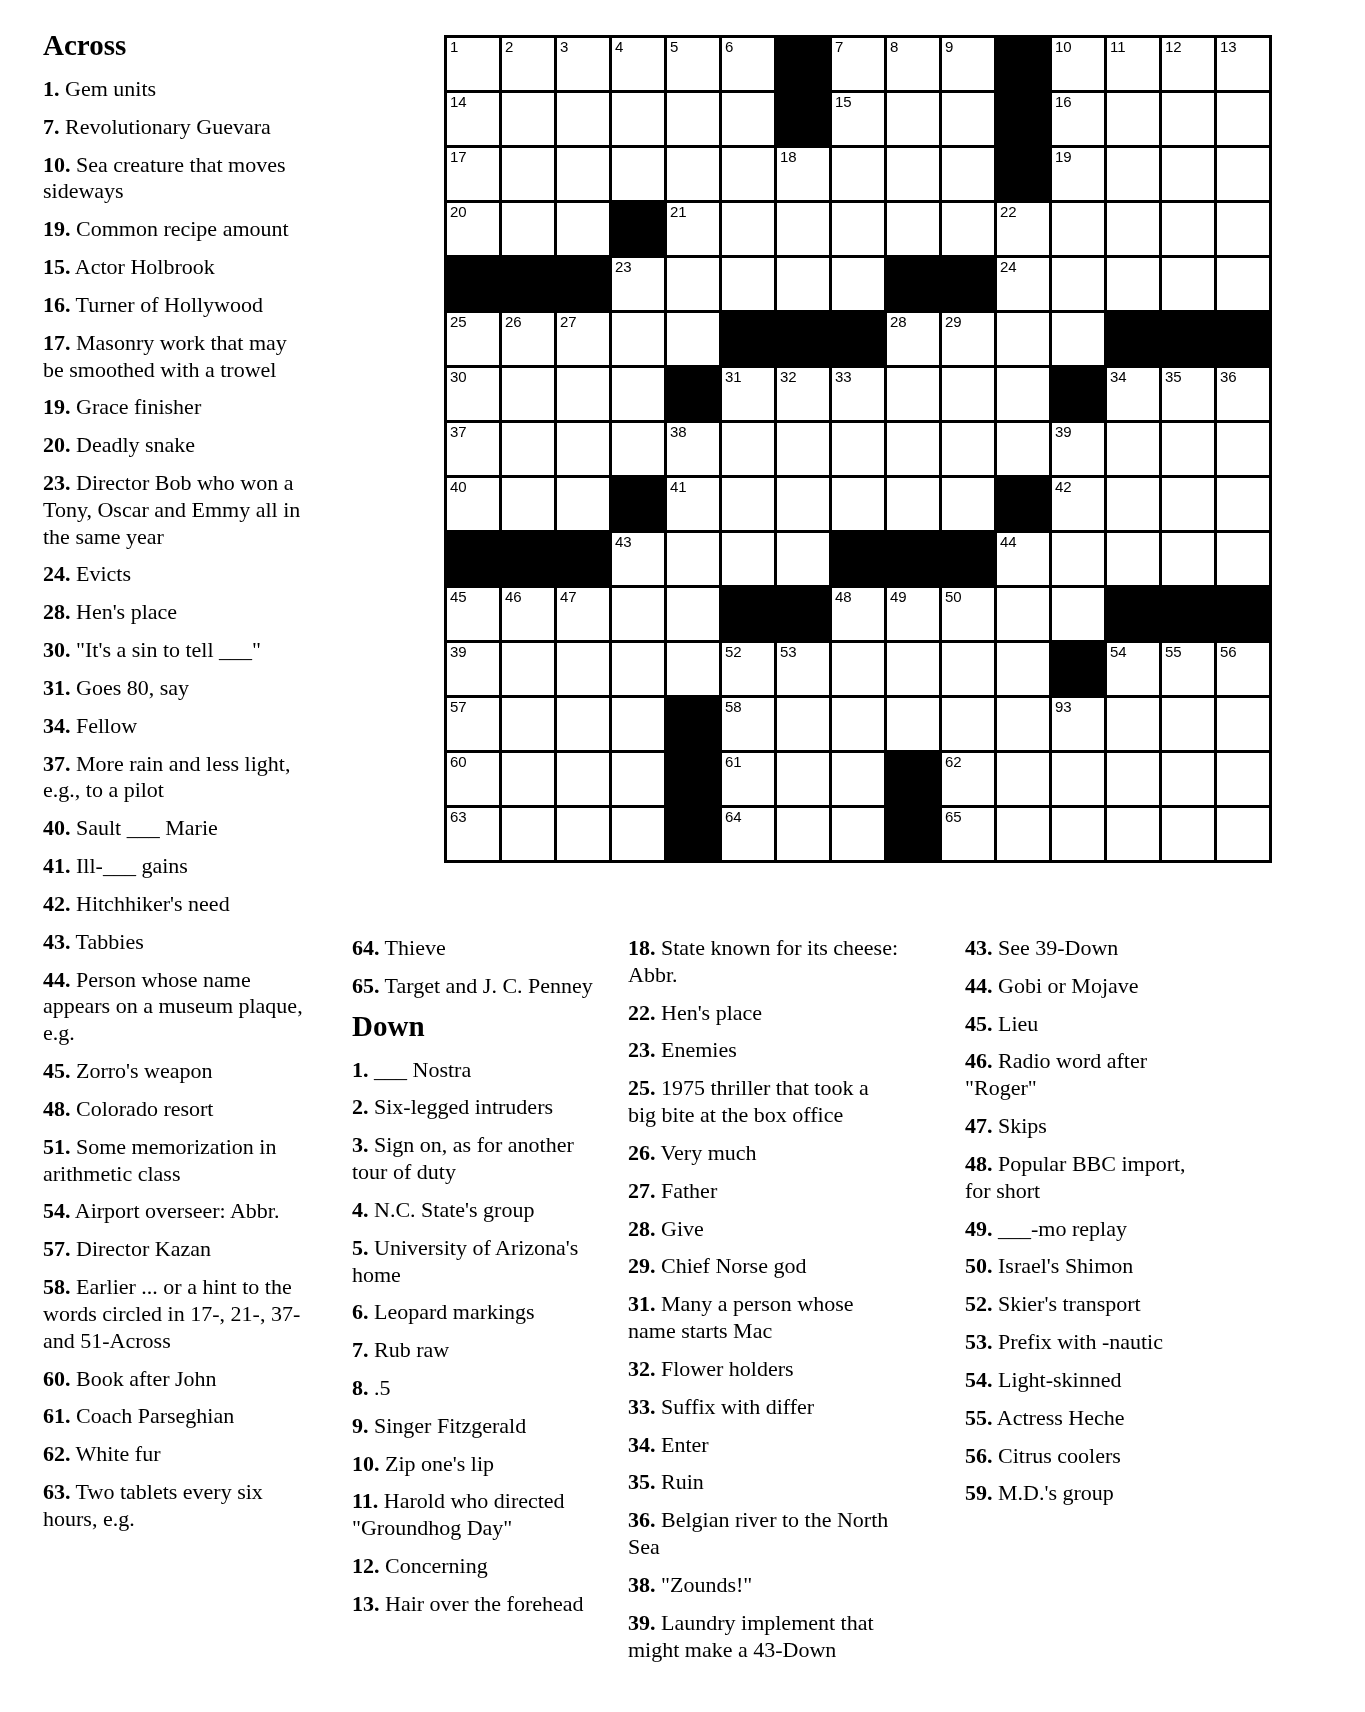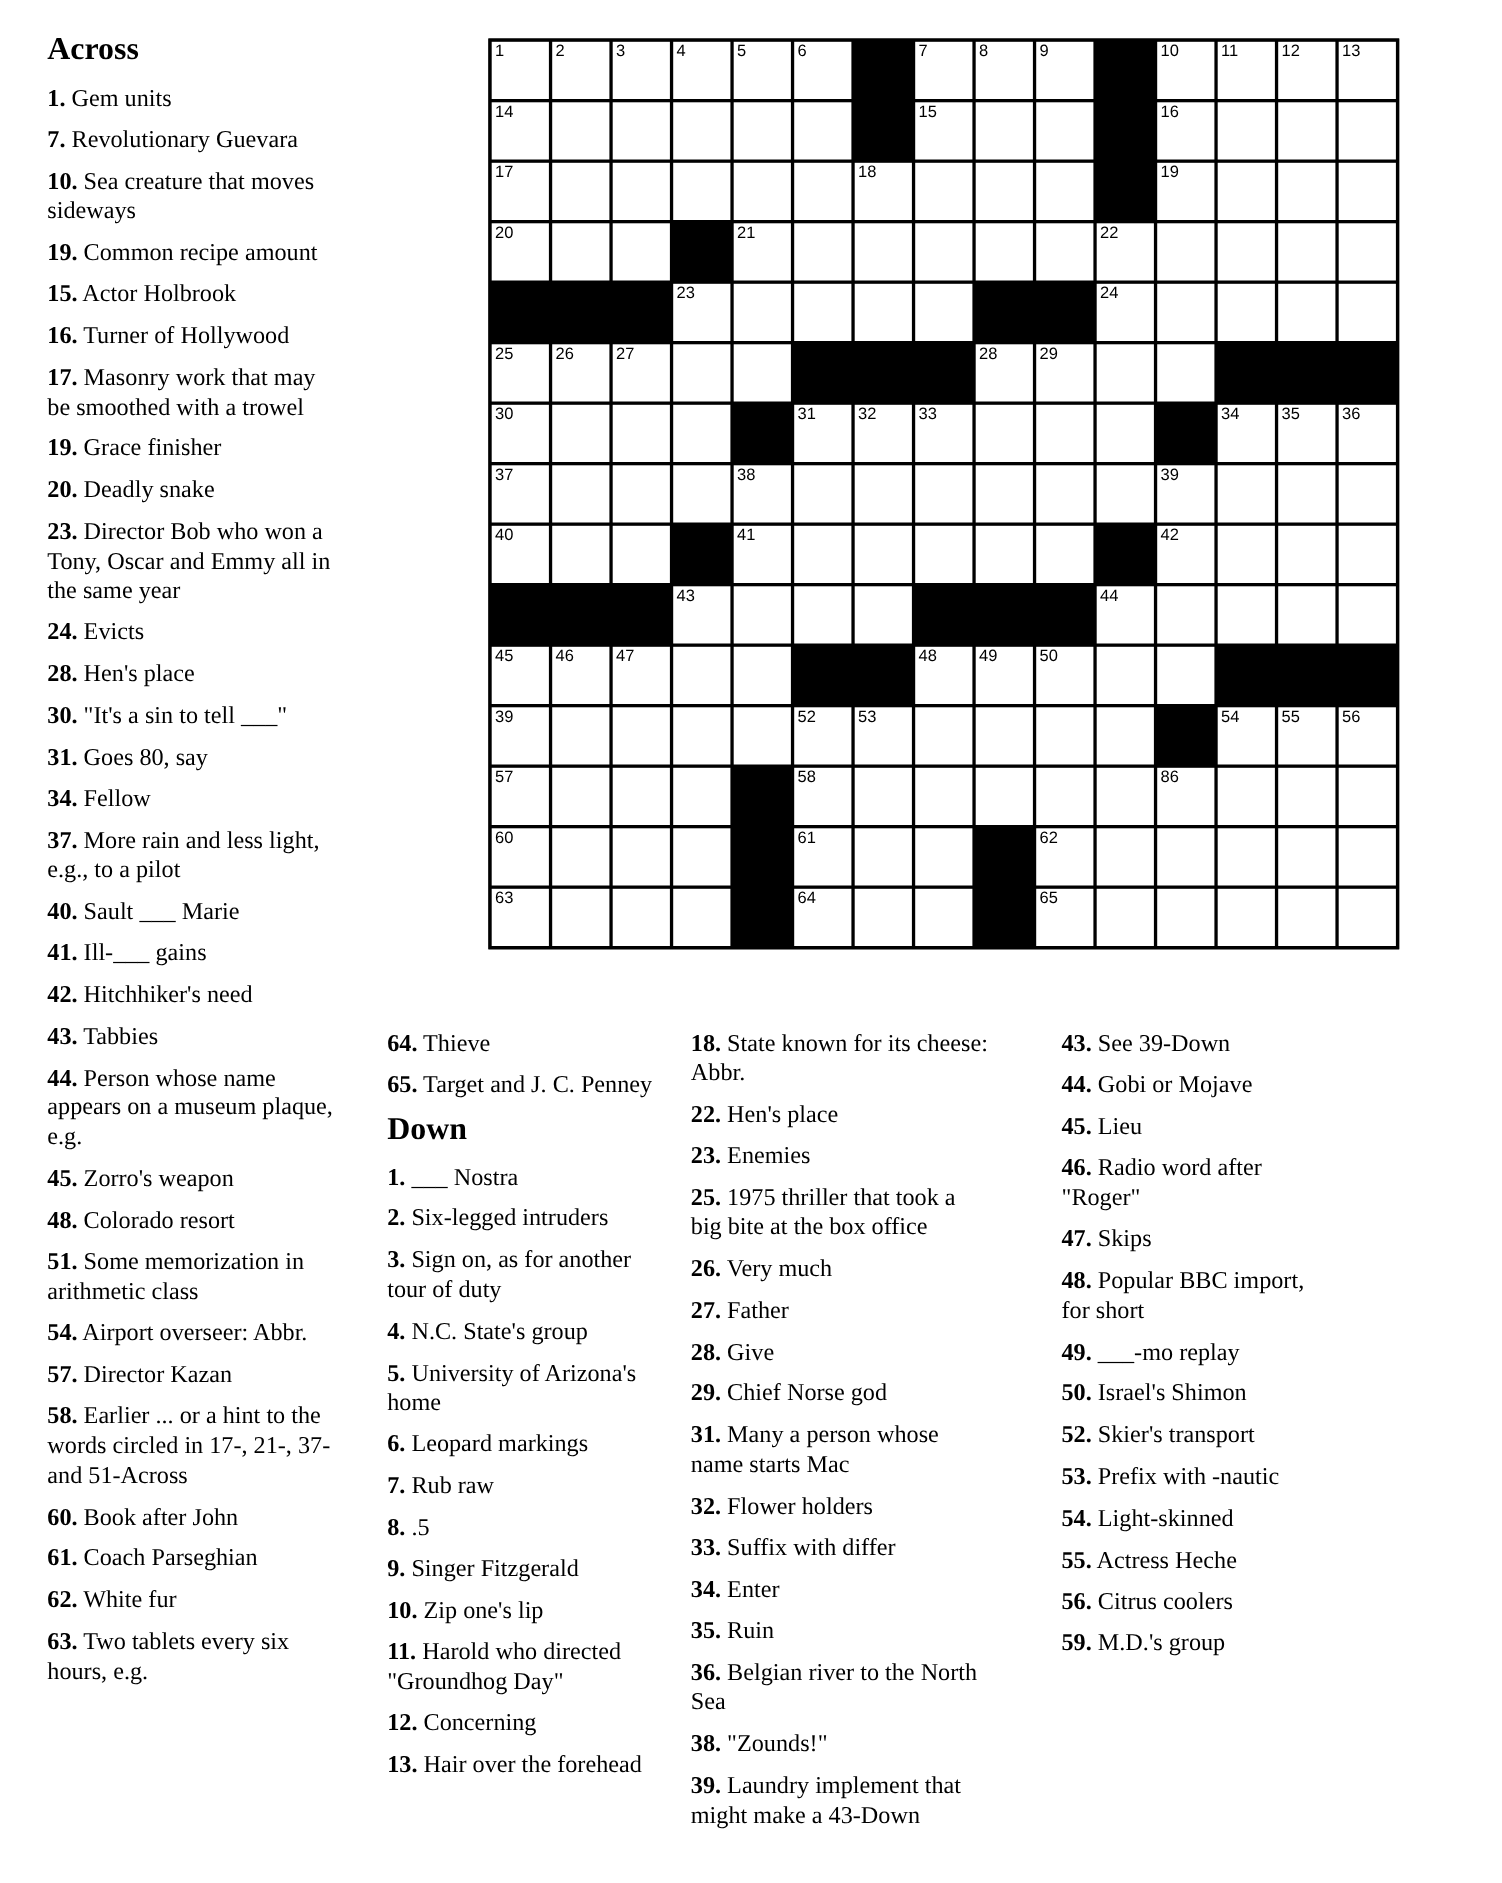--- a/index.html
+++ b/index.html
@@ -382,21 +382,21 @@
       <div class="cell black"></div>
       <div class="cell">
         <span class="cnum">58</span>
       </div>
       <div class="cell"></div>
       <div class="cell"></div>
       <div class="cell"></div>
       <div class="cell"></div>
       <div class="cell"></div>
       <div class="cell">
-        <span class="cnum">86</span>
+        <span class="cnum">93</span>
       </div>
       <div class="cell"></div>
       <div class="cell"></div>
       <div class="cell"></div>
       <div class="cell">
         <span class="cnum">60</span>
       </div>
       <div class="cell"></div>
       <div class="cell"></div>
       <div class="cell"></div>

